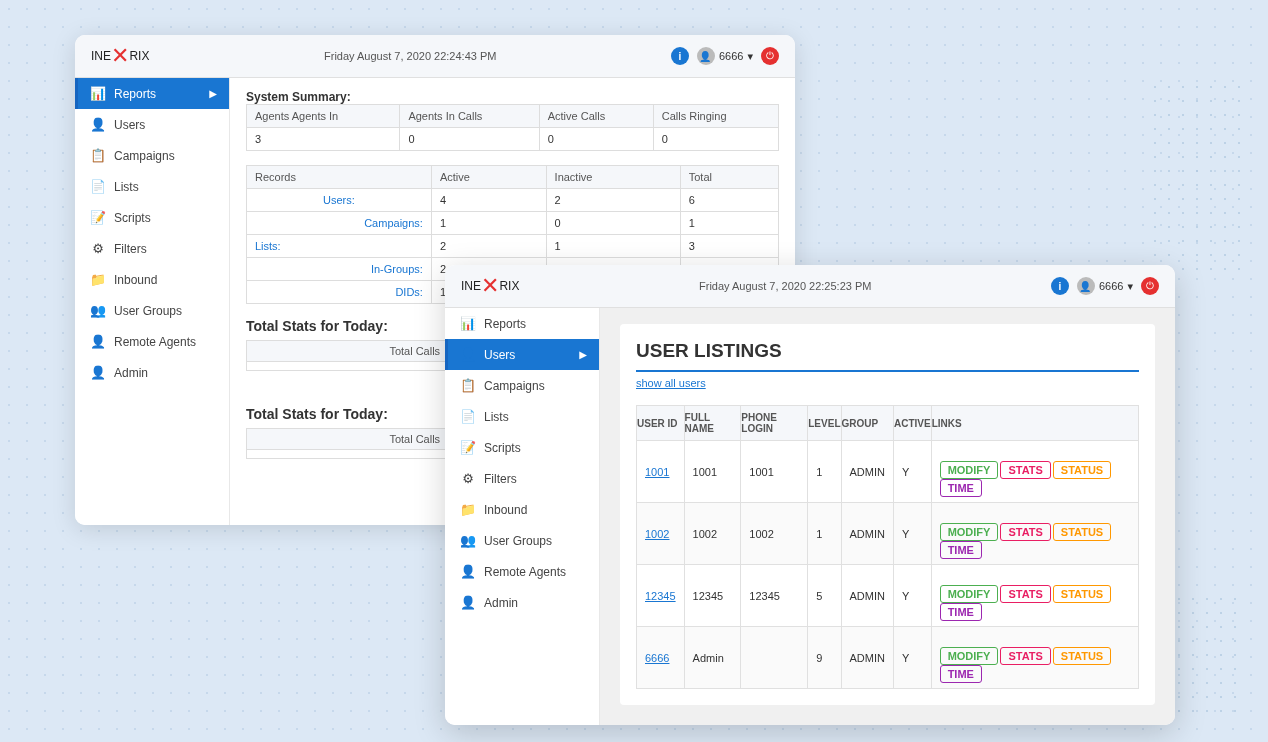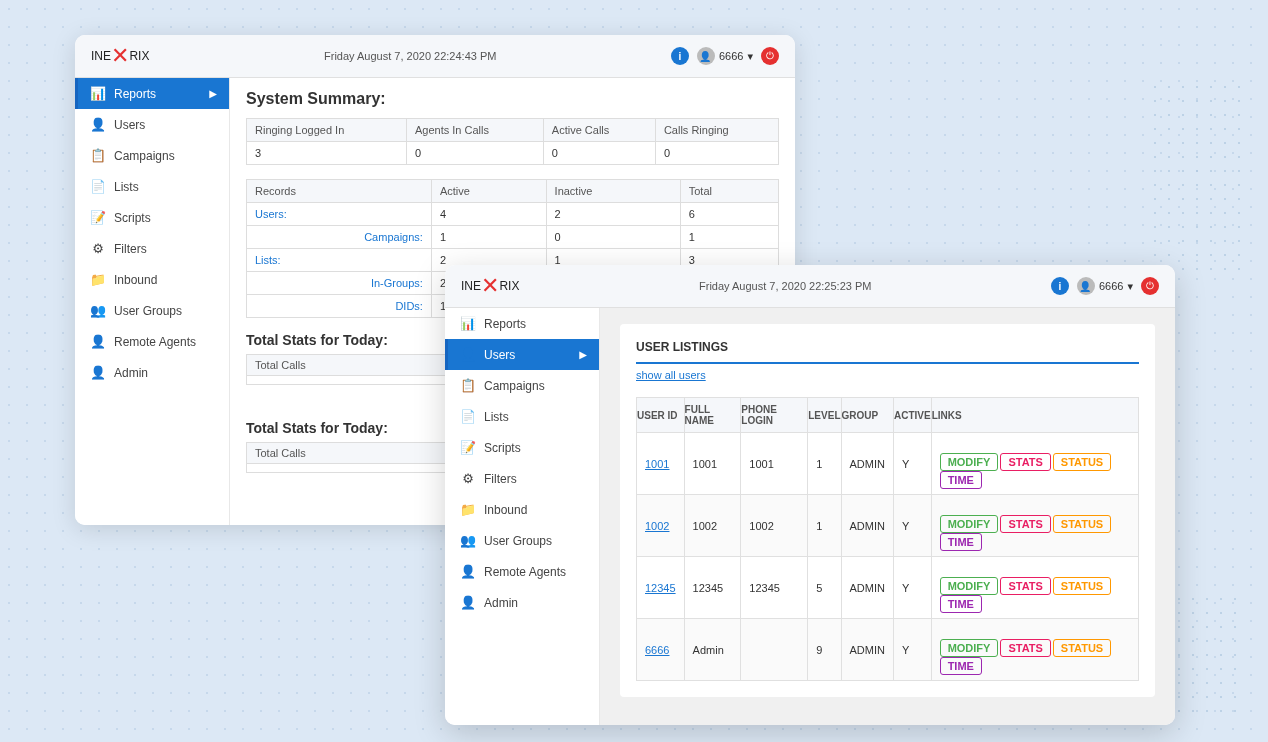--- a/index.html
+++ b/index.html
@@ -171,24 +171,23 @@
 
     
     .main-content {
       flex: 1;
       padding: 12px 16px;
       overflow-y: auto;
       background: #fff;
     }
 
     .section-title {
-      font-size: 16px;
+      font-size: 12px;
       font-weight: bold;
       color: #333;
-      margin-bottom: 10px;
     }
 
     .data-table {
       width: 100%;
       border-collapse: collapse;
       margin-bottom: 14px;
       font-size: 11px;
     }
 
     .data-table th {
@@ -217,21 +216,21 @@
       width: 100%;
       border-collapse: collapse;
       font-size: 11px;
       margin-bottom: 6px;
     }
 
     .stats-table th {
       border: 1px solid #ddd;
       padding: 4px 8px;
       background: #f5f7fa;
-      text-align: left;
+      text-align: right;
       font-weight: normal;
       color: #555;
     }
 
     .stats-table td {
       border: 1px solid #ddd;
       padding: 4px 8px;
     }
 
     .more-btn {
@@ -264,21 +263,21 @@
       background: #f0f0f0;
     }
 
     .user-listings-inner {
       background: #fff;
       padding: 16px;
       border-radius: 4px;
     }
 
     .ul-title {
-      font-size: 12px;
+      font-size: 19px;
       font-weight: bold;
       color: #333;
       margin-bottom: 4px;
       border-bottom: 2px solid #1976d2;
       padding-bottom: 8px;
     }
 
     .show-all-link {
       color: #1976d2;
       font-size: 11px;
@@ -433,21 +432,21 @@
           <span>Admin</span>
         </div>
       </div>
 
       <div class="main-content">
         <div class="section-title">System Summary:</div>
 
         <table class="data-table">
           <thead>
             <tr>
-              <th>Ringing Logged In</th>
+              <th>Agents Agents In</th>
               <th>Agents In Calls</th>
               <th>Active Calls</th>
               <th>Calls Ringing</th>
             </tr>
           </thead>
           <tbody>
             <tr>
               <td>3</td>
               <td>0</td>
               <td>0</td>
@@ -460,21 +459,21 @@
           <thead>
             <tr>
               <th>Records</th>
               <th>Active</th>
               <th>Inactive</th>
               <th>Total</th>
             </tr>
           </thead>
           <tbody id="w1-records-body">
           <tr>
-      <td style="text-align:left;color:#1976d2;cursor:pointer;">Users:</td>
+      <td style="text-align:center;color:#1976d2;cursor:pointer;">Users:</td>
       <td>4</td>
       <td>2</td>
       <td>6</td>
     </tr>
               <tr>
       <td style="text-align:right;color:#1976d2;cursor:pointer;">Campaigns:</td>
       <td>1</td>
       <td>0</td>
       <td>1</td>
     </tr>

